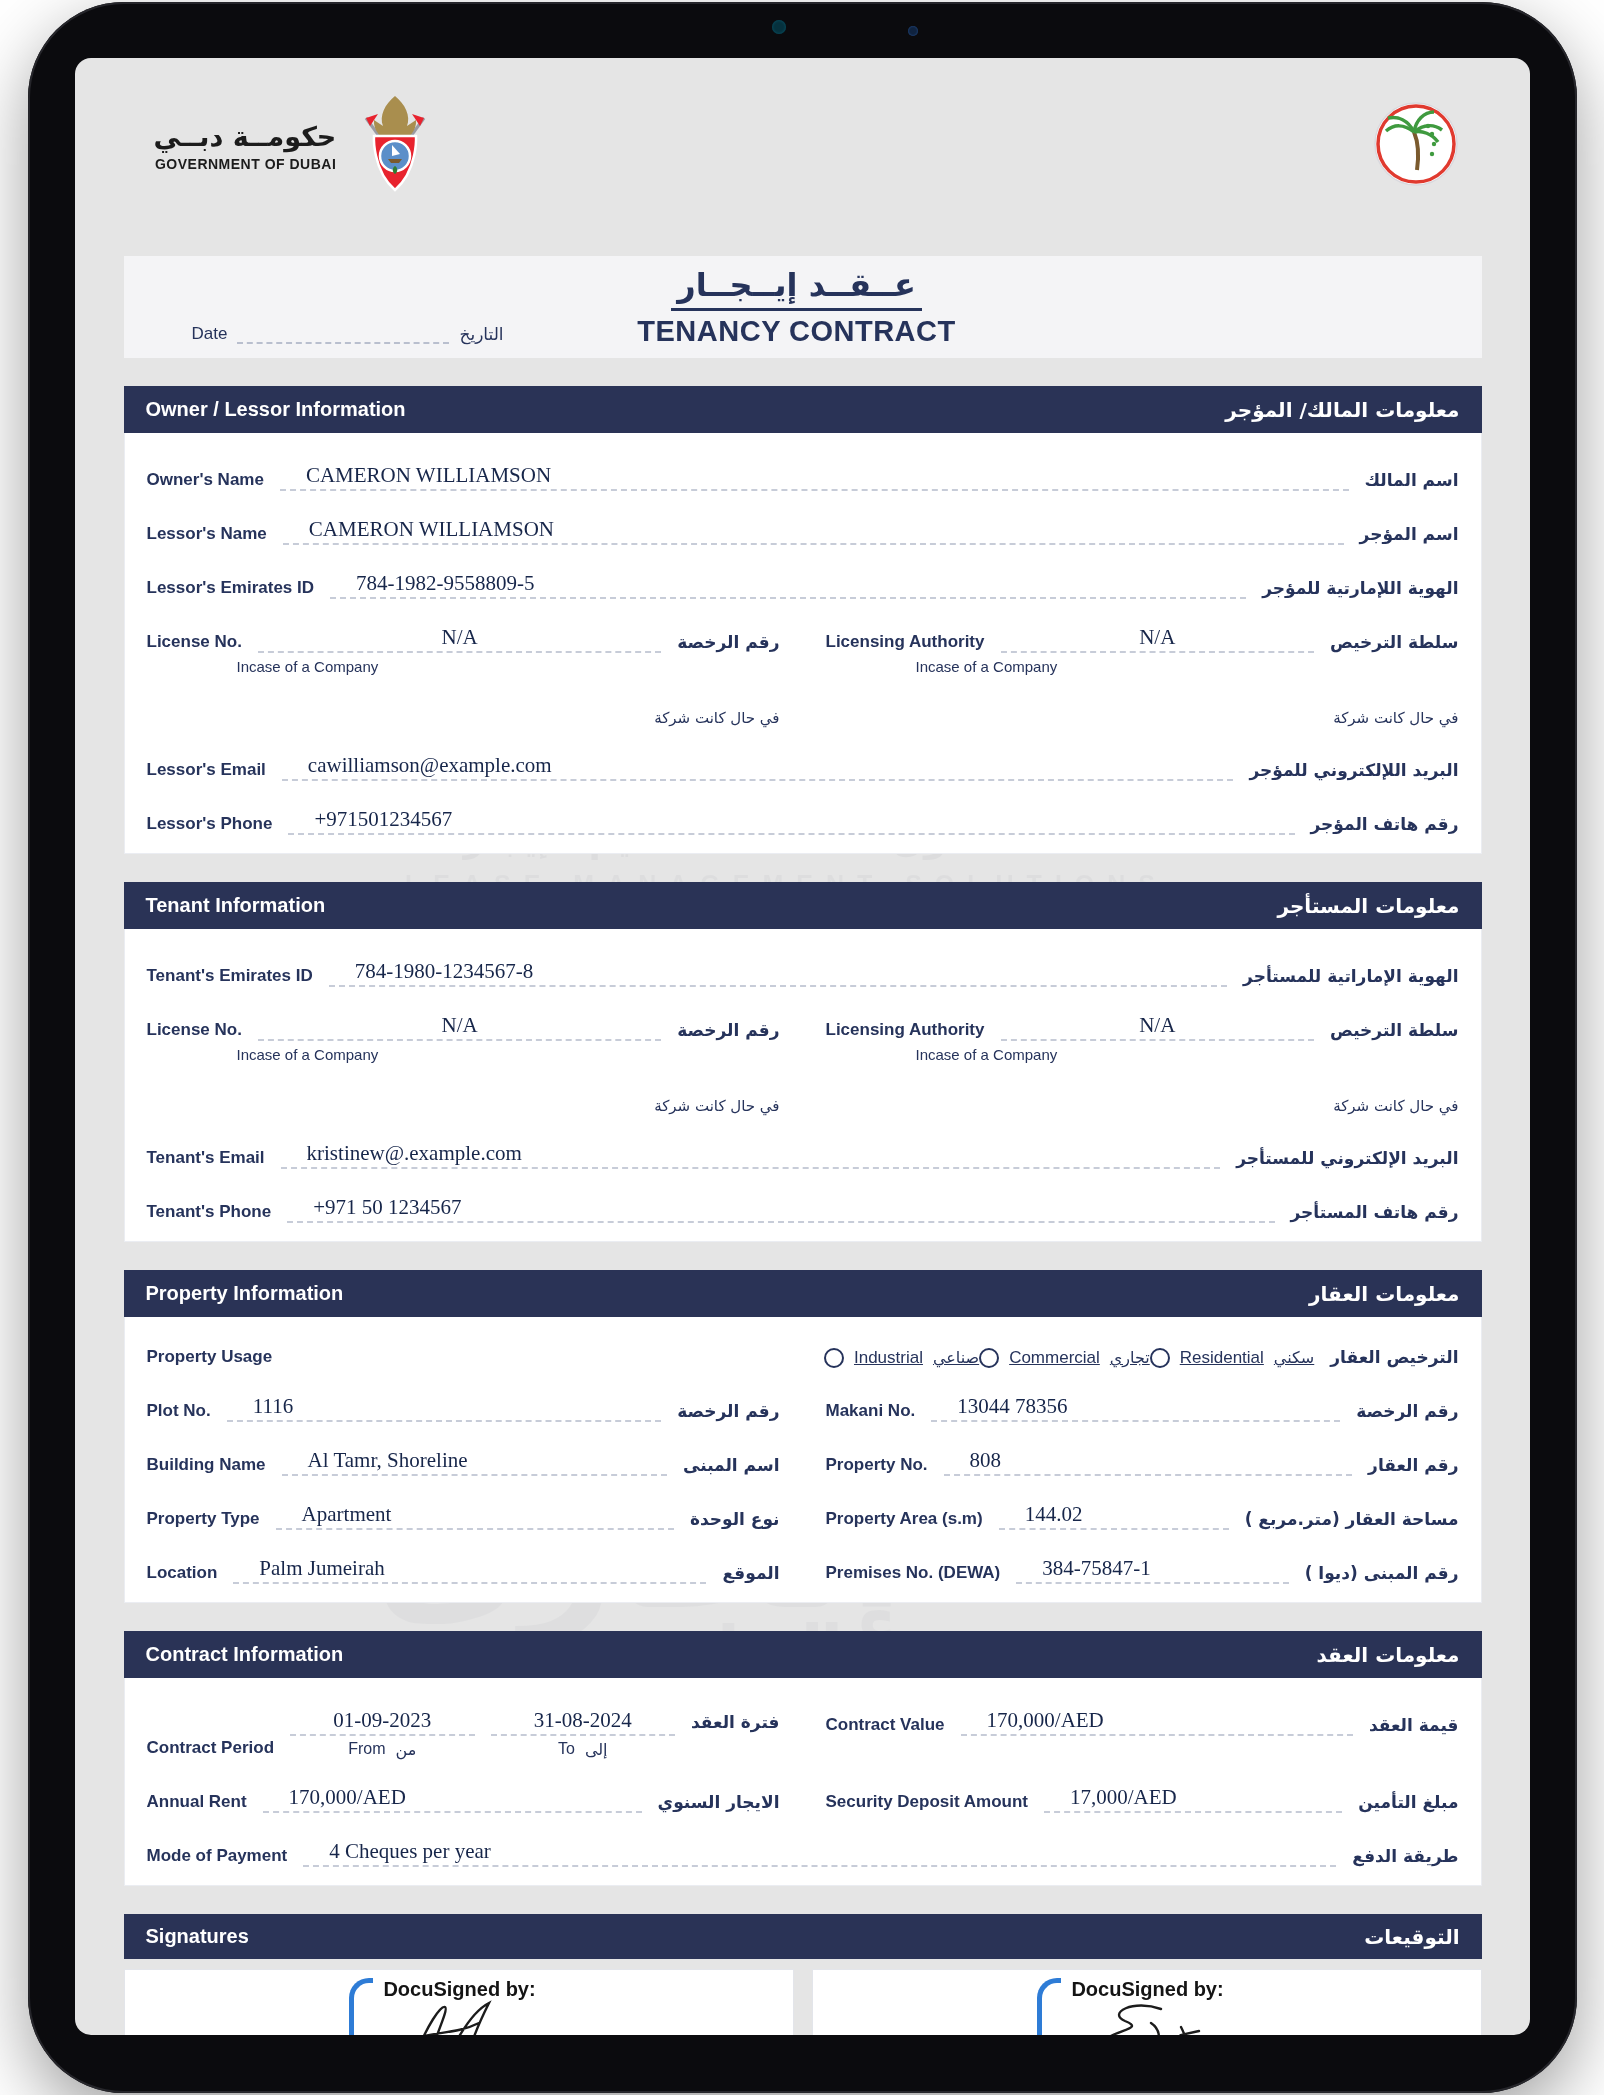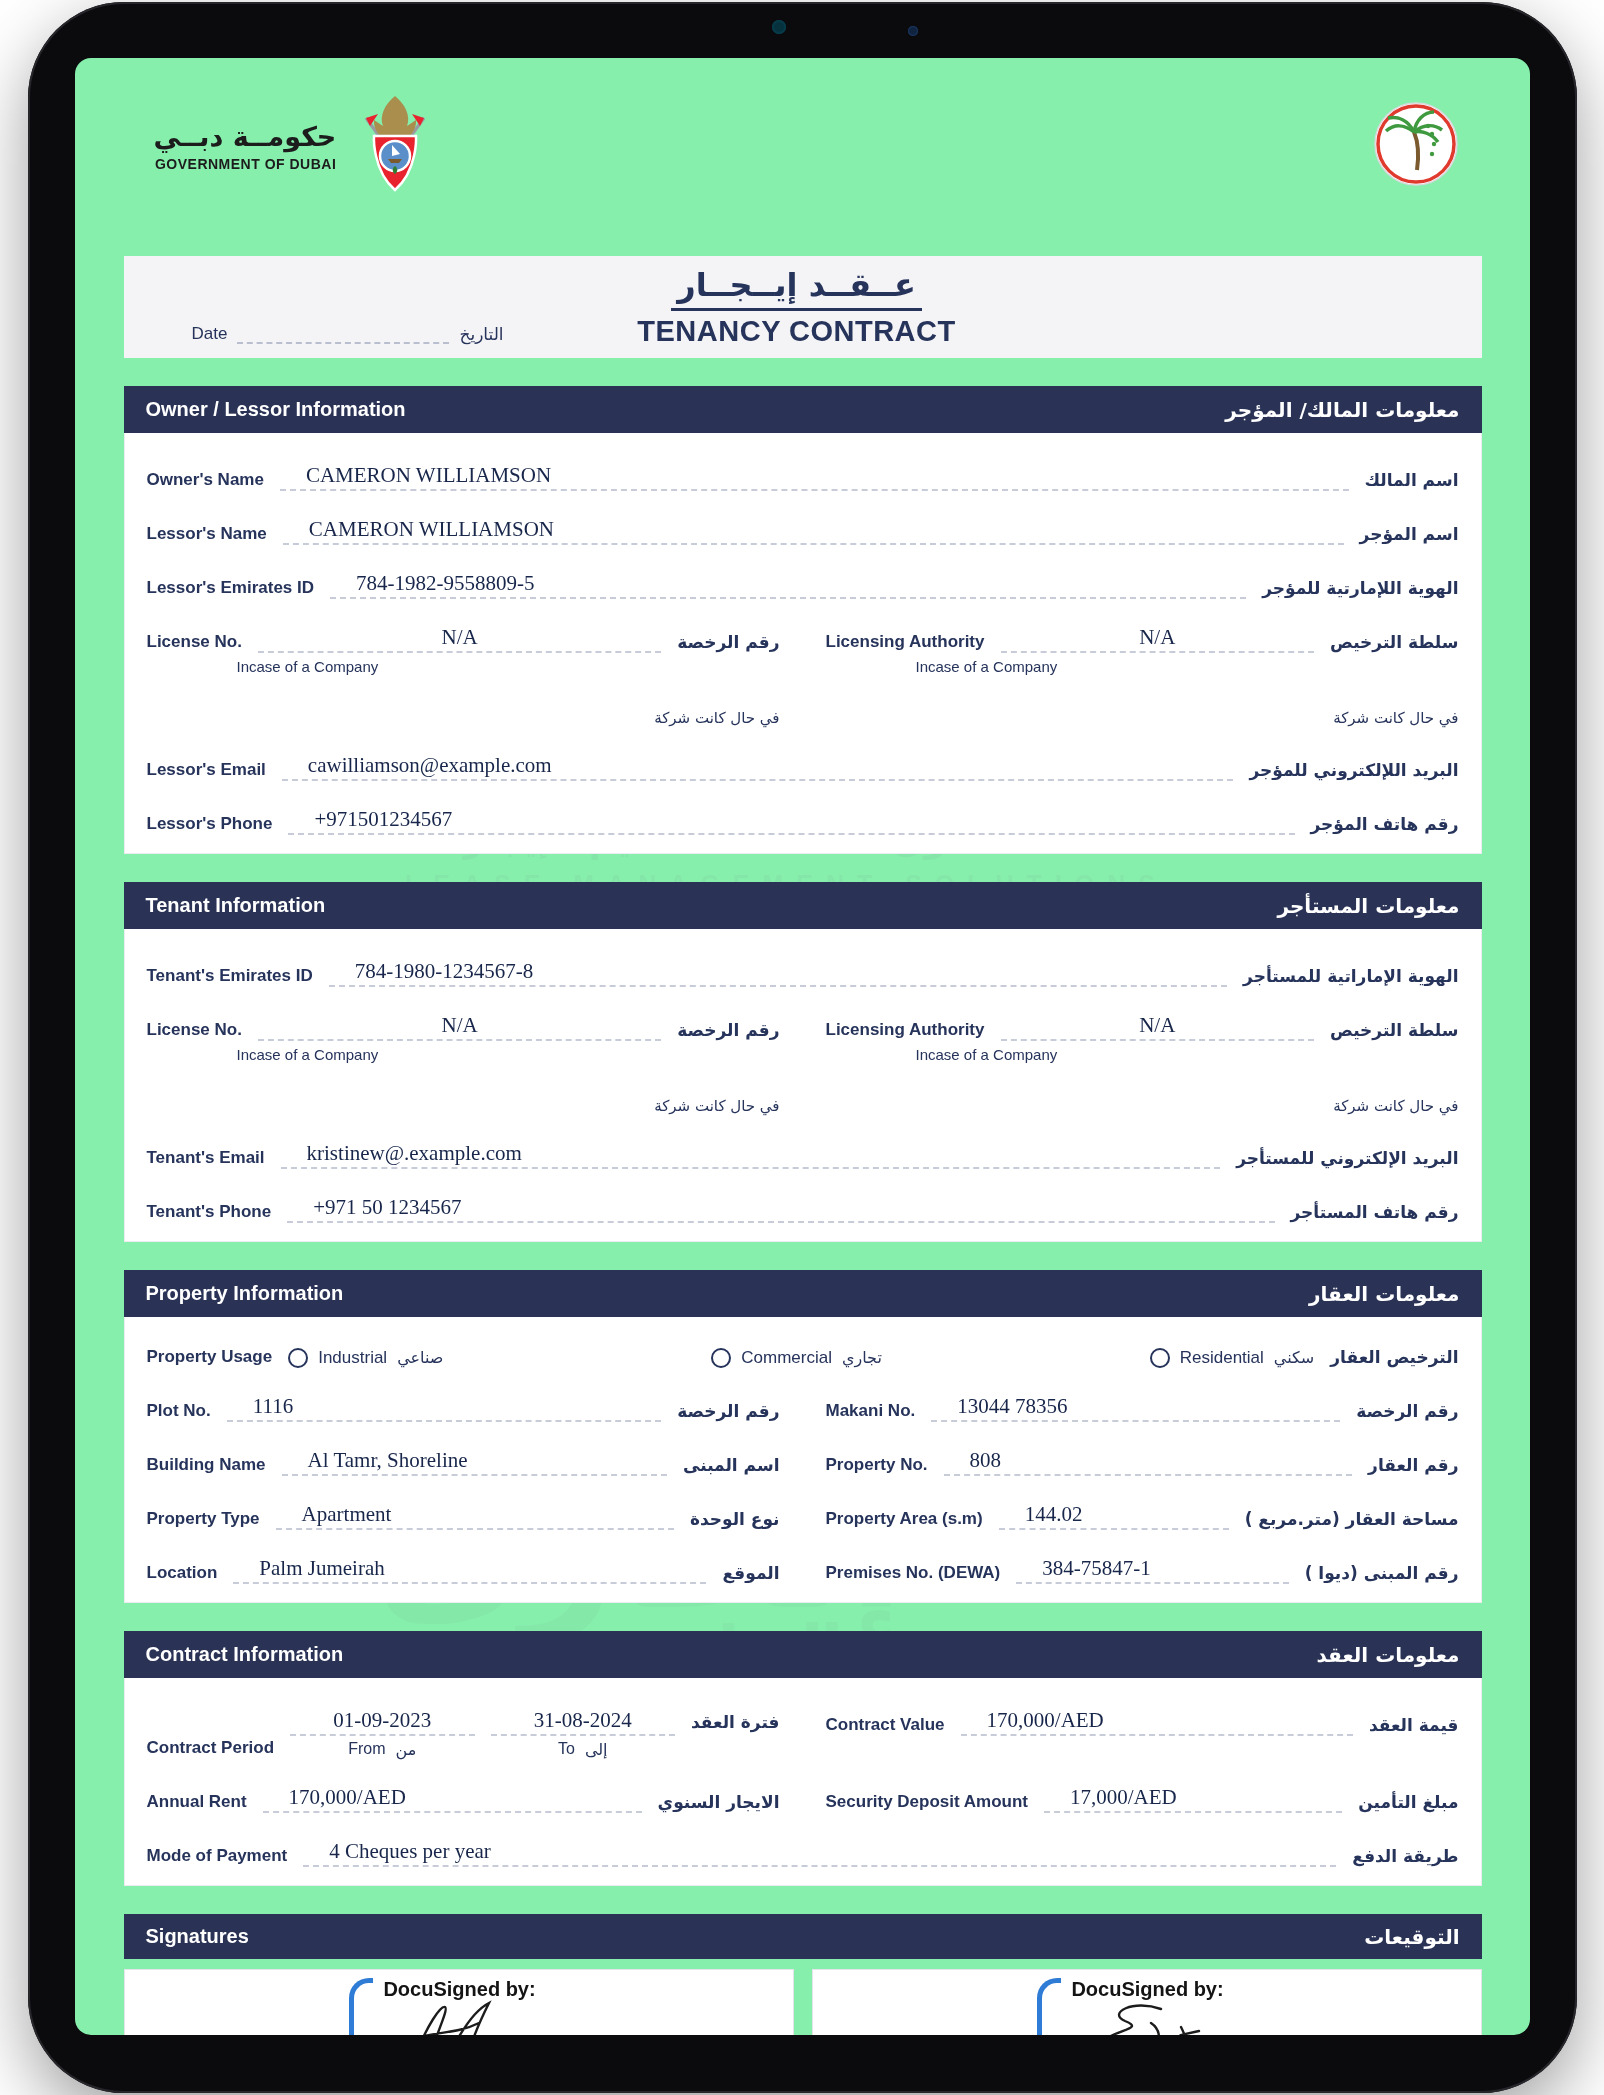--- a/index.html
+++ b/index.html
@@ -7,21 +7,21 @@
   .stage { position:relative; width:1604px; height:2095px; overflow:hidden; }
 
   
   .tablet { position:absolute; left:28px; top:2px; width:1549px; height:2091px;
             background:#0b0b0e; border-radius:96px;
             box-shadow:0 24px 70px rgba(0,0,0,.38), inset 0 0 0 2px #26262b; }
   .cam { position:absolute; border-radius:50%; }
   .cam1 { left:744px; top:18px; width:14px; height:14px; background:#06313d; box-shadow:inset 0 0 3px #0a5a6e; }
   .cam2 { left:880px; top:24px; width:10px; height:10px; background:#10233f; box-shadow:inset 0 0 2px #2b5aa0; }
   .screen { position:absolute; left:47px; top:56px; width:1455px; height:1977px;
-            background:#86efac; border-radius:16px; overflow:hidden; }
+            background:#e5e5e5; border-radius:16px; overflow:hidden; }
 
   
   .doc { position:relative; width:1358px; margin:0 auto; padding-top:32px; color:#26335b; }
 
   
   .wm { position:absolute; color:#6c7280; pointer-events:none; white-space:nowrap; font-weight:bold; }
   .wm-big1 { top:400px; left:310px; font-size:150px; opacity:.055; font-family:"DejaVu Sans",sans-serif; }
   .wm-line1 { top:760px; left:340px; font-size:36px; opacity:.07; font-family:"DejaVu Sans",sans-serif; }
   .wm-line2 { top:812px; left:330px; font-size:25px; letter-spacing:13px; opacity:.06; }
   .wm-big2 { top:1400px; left:300px; font-size:160px; opacity:.05; font-family:"DejaVu Sans",sans-serif; }
@@ -63,21 +63,21 @@
   .fval { font-family:"Liberation Serif","DejaVu Serif",serif; font-size:21px; color:#17264a; line-height:1.1; white-space:nowrap; }
   .far { font-family:"DejaVu Sans",sans-serif; font-size:17px; font-weight:bold; color:#26335b; white-space:nowrap; padding-bottom:1px; }
   .split { display:flex; gap:46px; }
   .half { flex:1; min-width:0; }
   .half .frow { margin-top:24px; }
   .cap { display:flex; justify-content:center; gap:34px; margin-top:5px; font-size:15px; color:#26335b; padding-left:90px;flex-direction:column; }
   .cap .ar { font-size:15px; }
 
   
   .usage-row { display:flex; align-items:center; gap:16px; margin-top:26px; }
-  .radios { flex:1; display:flex; justify-content:space-between; align-items:center; }
+  .radios { flex:1; display:flex; justify-content:flex-end; align-items:center;text-decoration:underline; }
   .radio-opt { display:flex; align-items:center; gap:10px; font-size:17px; color:#26335b; cursor:pointer; }
   .rcircle { width:20px; height:20px; border:2.5px solid #26335b; border-radius:50%; background:#fff; }
   .radio-ar { font-family:"DejaVu Sans",sans-serif; font-size:16px; color:#26335b; }
 
   
   .pfield { width:240px; }
   .pfield .fline { padding-left:8px; justify-content:center; }
   .pcap { display:flex; justify-content:center; gap:10px; margin-top:4px; font-size:16px; color:#26335b; }
 
   

